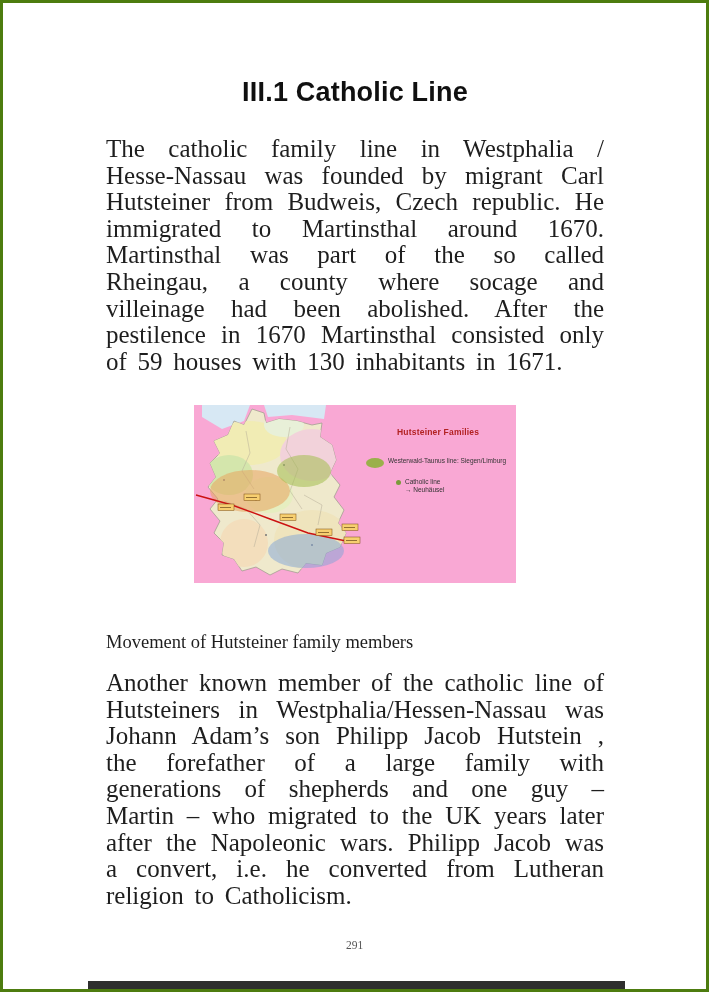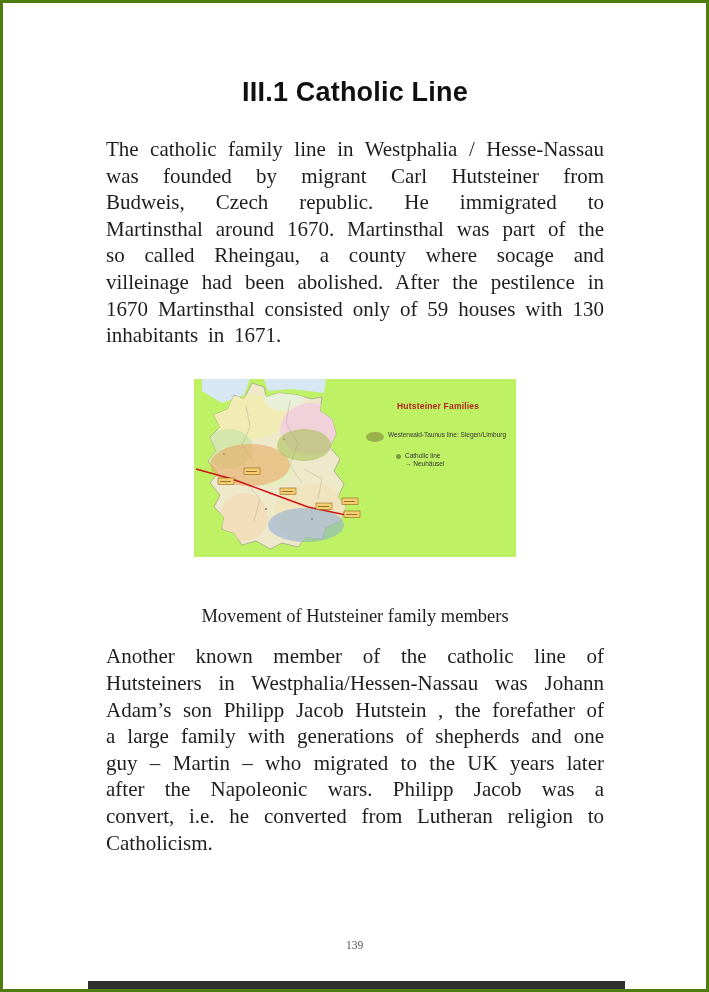--- a/index.html
+++ b/index.html
@@ -22,40 +22,40 @@
     margin: 74px 0 28px 0;
     text-align: center;
     font-family: "Liberation Sans", sans-serif;
     font-weight: 700;
     font-size: 27px;
     letter-spacing: 0.2px;
     color: #101010;
   }
   p.body-text {
     margin: 0 0 14px 0;
-    font-size: 21px;
+    font-size: 25px;
     line-height: 26.6px;
     word-spacing: 4.5px;
     text-align: justify;
     color: #1e1e1e;
   }
   p.caption {
     margin: 46px 0 14px 0;
     font-size: 18.5px;
     line-height: 26.6px;
-    text-align: center;
+    text-align: left;
     color: #1e1e1e;
   }
   figure.map-figure {
     position: relative;
     width: 322px;
     height: 178px;
     margin: 30px auto 0 auto;
     padding: 0;
-    background: #bef264;
+    background: #f9a8d4;
   }
   .map-svg { position: absolute; left: 0; top: 0; }
   .legend {
     position: absolute;
     left: 0; top: 0;
     width: 100%; height: 100%;
     font-family: "Liberation Sans", sans-serif;
   }
   .legend-title {
     position: absolute;
@@ -186,15 +186,15 @@
         </div>
       </div>
     </figure>
 
     <p class="caption">Movement of Hutsteiner family members</p>
 
     <p class="body-text">Another known member of the catholic line of Hutsteiners in Westphalia/Hessen-Nassau was Johann Adam’s son Philipp Jacob Hutstein , the forefather of a large family with generations of shepherds and one guy – Martin – who migrated to the UK years later after the Napoleonic wars. Philipp Jacob was a convert, i.e. he converted from Lutheran religion to Catholicism.</p>
 
   </div>
 
-  <div class="page-number">139</div>
+  <div class="page-number">291</div>
   <div class="next-page-edge"></div>
 </div>
 
 </body></html>

